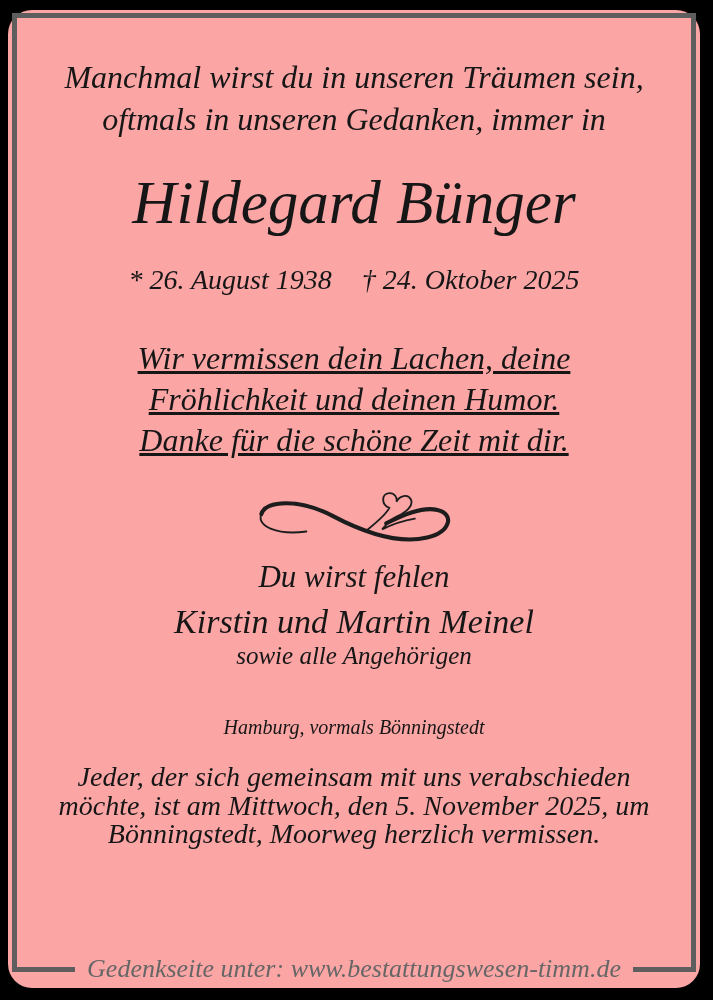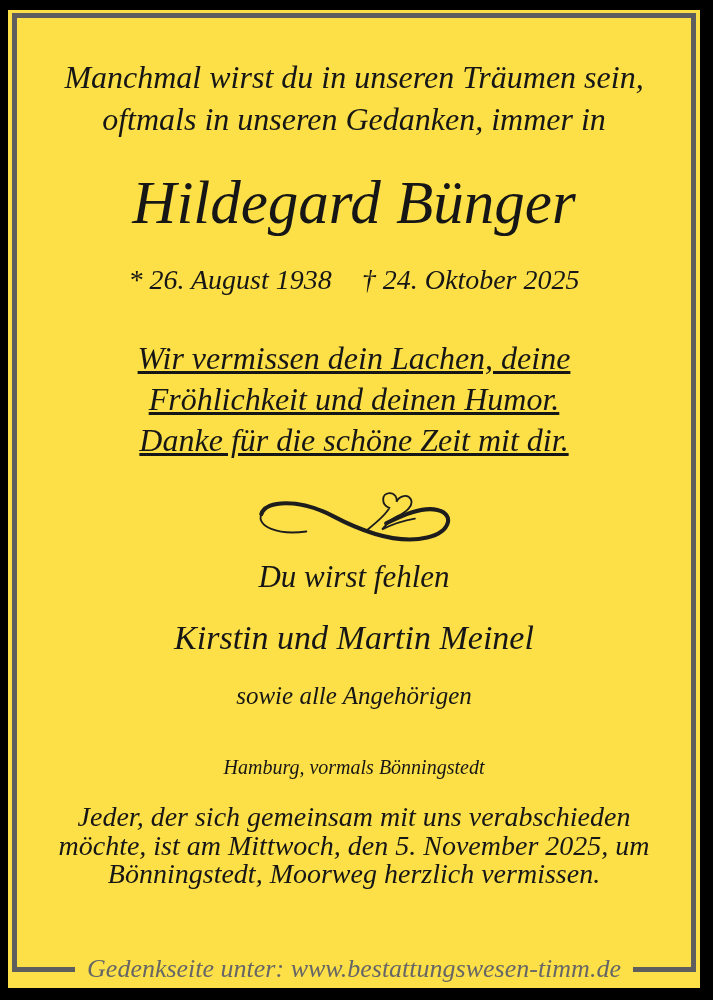--- a/index.html
+++ b/index.html
@@ -10,21 +10,22 @@
     background: #000000;
     overflow: hidden;
     font-family: "Liberation Serif", "DejaVu Serif", serif;
   }
   .card {
     position: absolute;
     left: 8px;
     top: 10px;
     width: 692px;
     height: 978px;
-    background: #fde047;
+    background: #fca5a5;
+    border-radius: 24px;
   }
   .frame {
     position: absolute;
     left: 4px;
     right: 4px;
     top: 3px;
     bottom: 19px;
     border: 5px solid #5e5e5e;
     border-bottom: none;
     pointer-events: none;
@@ -64,26 +65,26 @@
   .ornament-wrap {
     margin-top: 14px;
     height: 72px;
   }
   .farewell {
     margin-top: 12px;
     font-size: 31px;
     line-height: 36px;
   }
   .mourners {
-    margin-top: 24px;
+    margin-top: 8px;
     font-size: 34px;
     line-height: 38px;
   }
   .relatives {
-    margin-top: 24px;
+    margin-top: 0;
     font-size: 25px;
     line-height: 30px;
   }
   .location {
     margin-top: 40px;
     font-size: 20px;
     line-height: 32px;
   }
   .service-info {
     margin-top: 20px;

